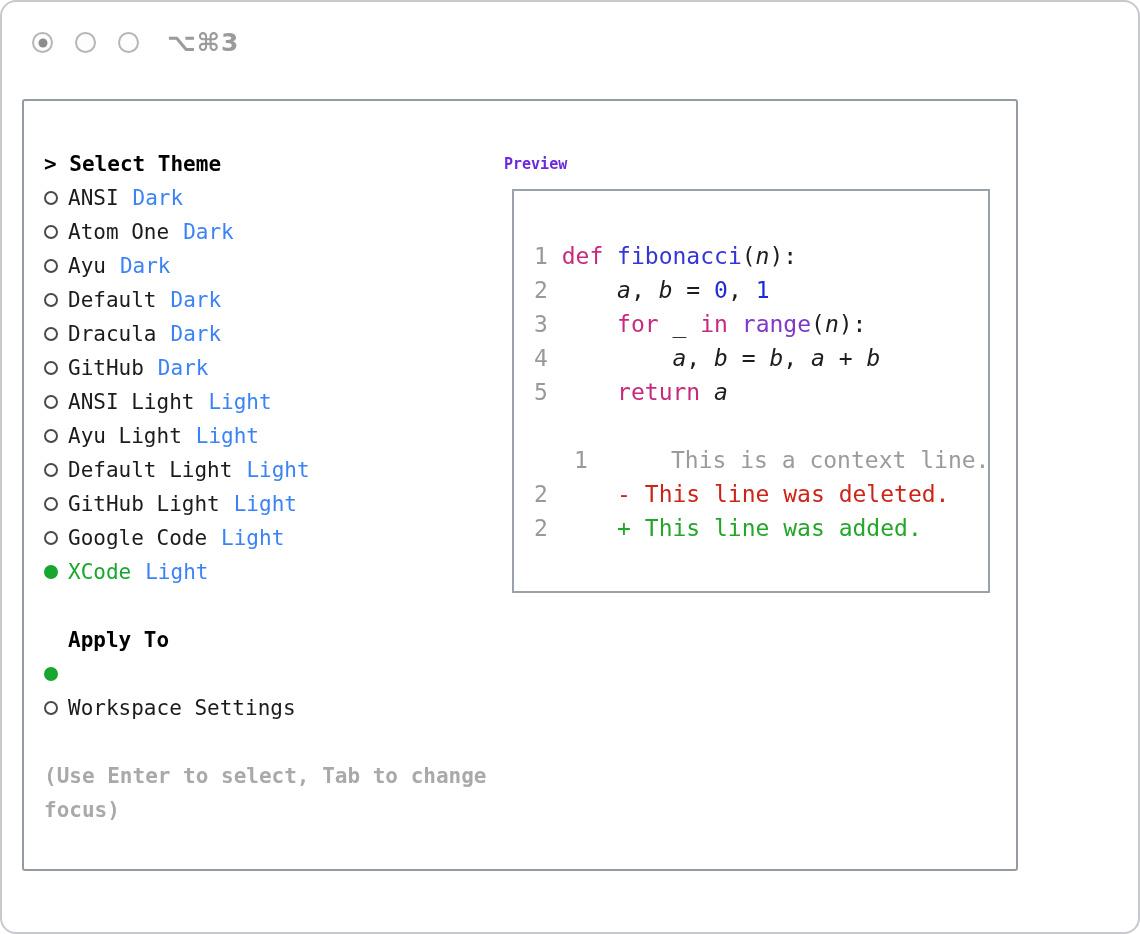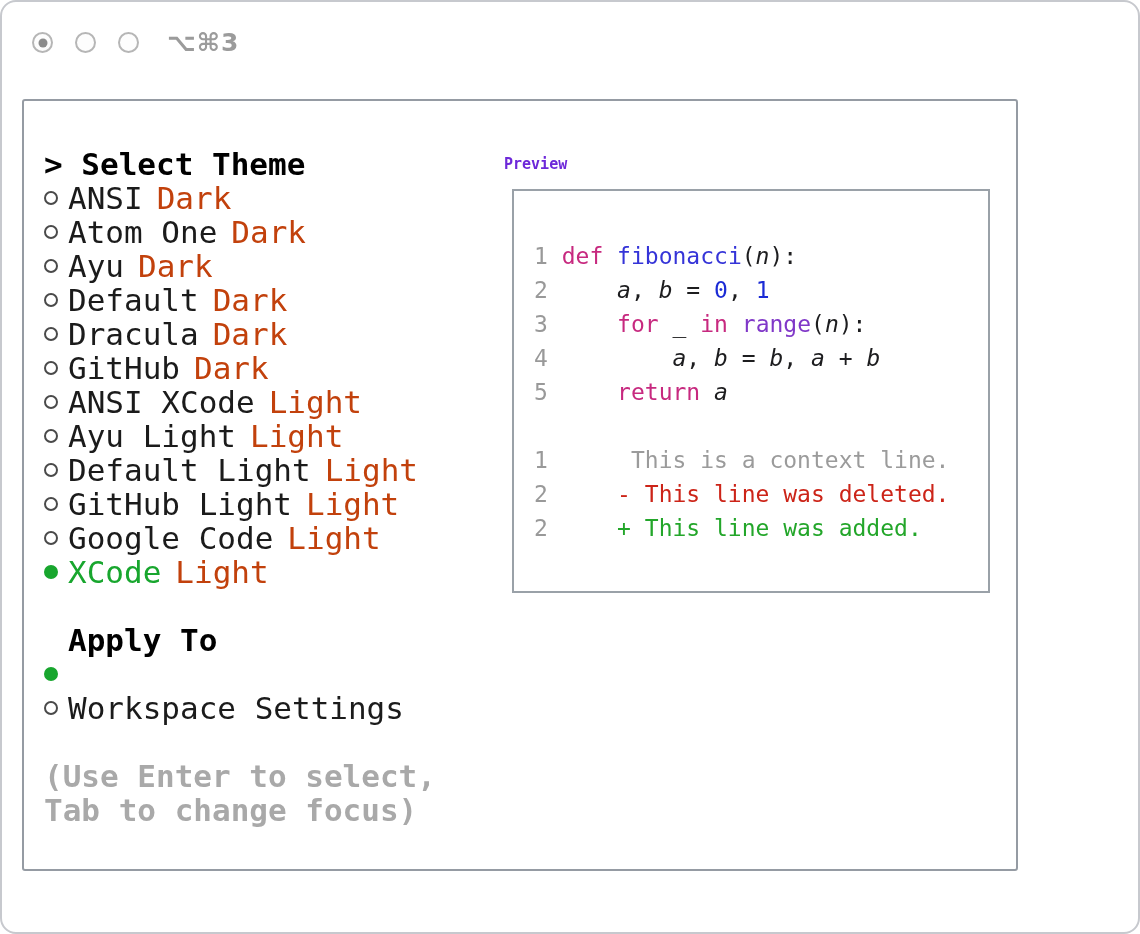--- a/index.html
+++ b/index.html
@@ -24,51 +24,51 @@
   .shortcut {
     margin-left: 28px; font-family: "DejaVu Sans", "Liberation Sans", sans-serif;
     font-weight: bold; font-size: 25px; color: #9b9b9b; letter-spacing: 1px;
   }
   .panel {
     position: absolute; left: 20px; top: 97px; width: 996px; height: 772px;
     border: 2px solid #959ba3; border-radius: 3px; box-sizing: border-box; background: #fff;
   }
   .left-col {
     position: absolute; left: 20px; top: 46px; width: 452px;
-    font-size: 31px; line-height: 34px; color: #1b1b1b;
+    font-size: 21px; line-height: 34px; color: #1b1b1b;
   }
   .sel-title { font-weight: bold; color: #000; white-space: pre; height: 34px; }
   .row { display: flex; align-items: center; height: 34px; cursor: default; }
   .radio {
     width: 14px; height: 14px; border: 2px solid #4a4a4a; border-radius: 50%;
     box-sizing: border-box; margin-right: 10px; flex: none;
   }
   .radio-sel { border-color: var(--accent-green); background: var(--accent-green); }
   .lbl-sel { color: var(--accent-green); text-align: right; }
-  .variant { color: #c2410c; margin-left: 14px; }
+  .variant { color: #3b82f6; margin-left: 14px; }
   .apply-title { font-weight: bold; color: #000; margin-top: 34px; padding-left: 24px; height: 34px; }
   .hint { margin-top: 34px; color: #a9a9a9; width: 450px; font-weight: bold; }
   .preview-title {
     position: absolute; left: 480px; top: 46px; height: 34px;
     font-size: 15px; line-height: 34px; font-weight: bold; color: #6d28d9;
   }
   .preview-box {
     position: absolute; left: 488px; top: 88px; width: 478px; height: 404px;
     border: 2px solid #9aa1a8; box-sizing: border-box; padding: 48px 0 0 20px; overflow: hidden;
   }
   .cline { height: 34px; font-size: 23px; line-height: 34px; white-space: pre; color: #1d1d1f; }
   .lnum { color: #999999; margin-right: 1ch; }
   .diff-wrap { margin-top: 34px; }
   .tok-pl { color: #1d1d1f; }
   .tok-kw { color: var(--kw); }
   .tok-fn { color: var(--fn); }
   .tok-num { color: var(--number); }
   .tok-bi { color: var(--bi); }
   .tok-var { font-style: italic; }
-  .diff-context { color: var(--diff-context); }
+  .diff-context { color: var(--diff-context); margin-left: 40px; }
   .diff-deleted { color: var(--diff-deleted); }
   .diff-added { color: var(--diff-added); }
   .diff-context .lnum, .diff-deleted .lnum, .diff-added .lnum { color: #999999; }
 </style>
 </head>
 <body>
 
 <div class="window">
   <div class="titlebar">
     <div class="dots" id="window-dots">
@@ -108,21 +108,21 @@
             <span class="lbl">Dracula</span>
             <span class="variant">Dark</span>
           </div>
           <div class="row">
             <span class="radio"></span>
             <span class="lbl">GitHub</span>
             <span class="variant">Dark</span>
           </div>
           <div class="row">
             <span class="radio"></span>
-            <span class="lbl">ANSI XCode</span>
+            <span class="lbl">ANSI Light</span>
             <span class="variant">Light</span>
           </div>
           <div class="row">
             <span class="radio"></span>
             <span class="lbl">Ayu Light</span>
             <span class="variant">Light</span>
           </div>
           <div class="row">
             <span class="radio"></span>
             <span class="lbl">Default Light</span>

